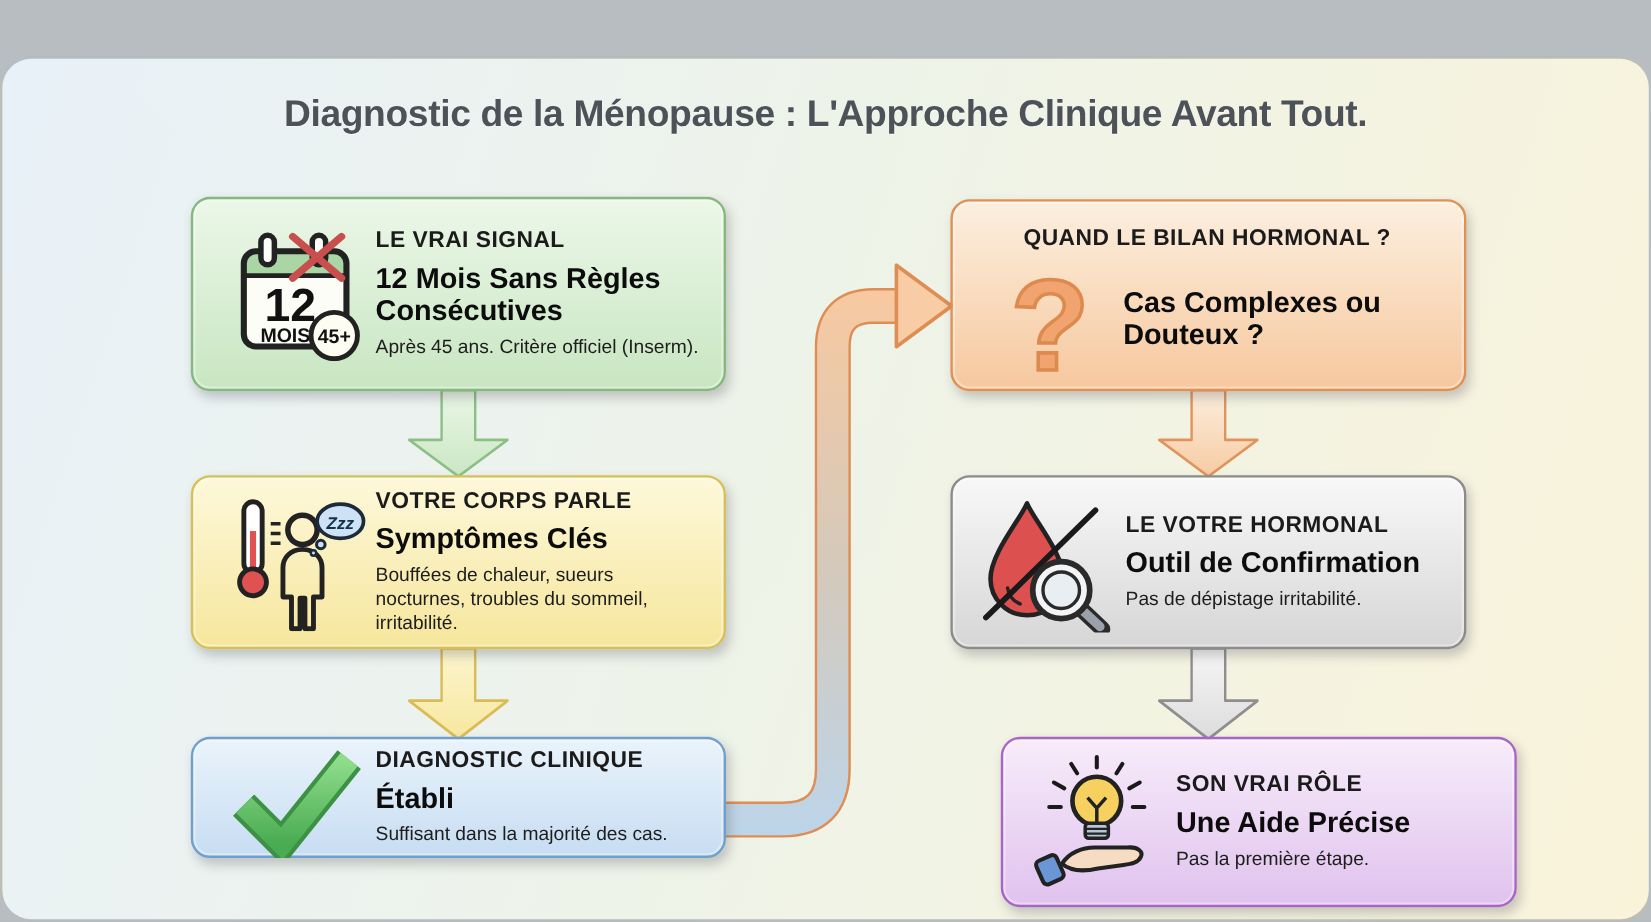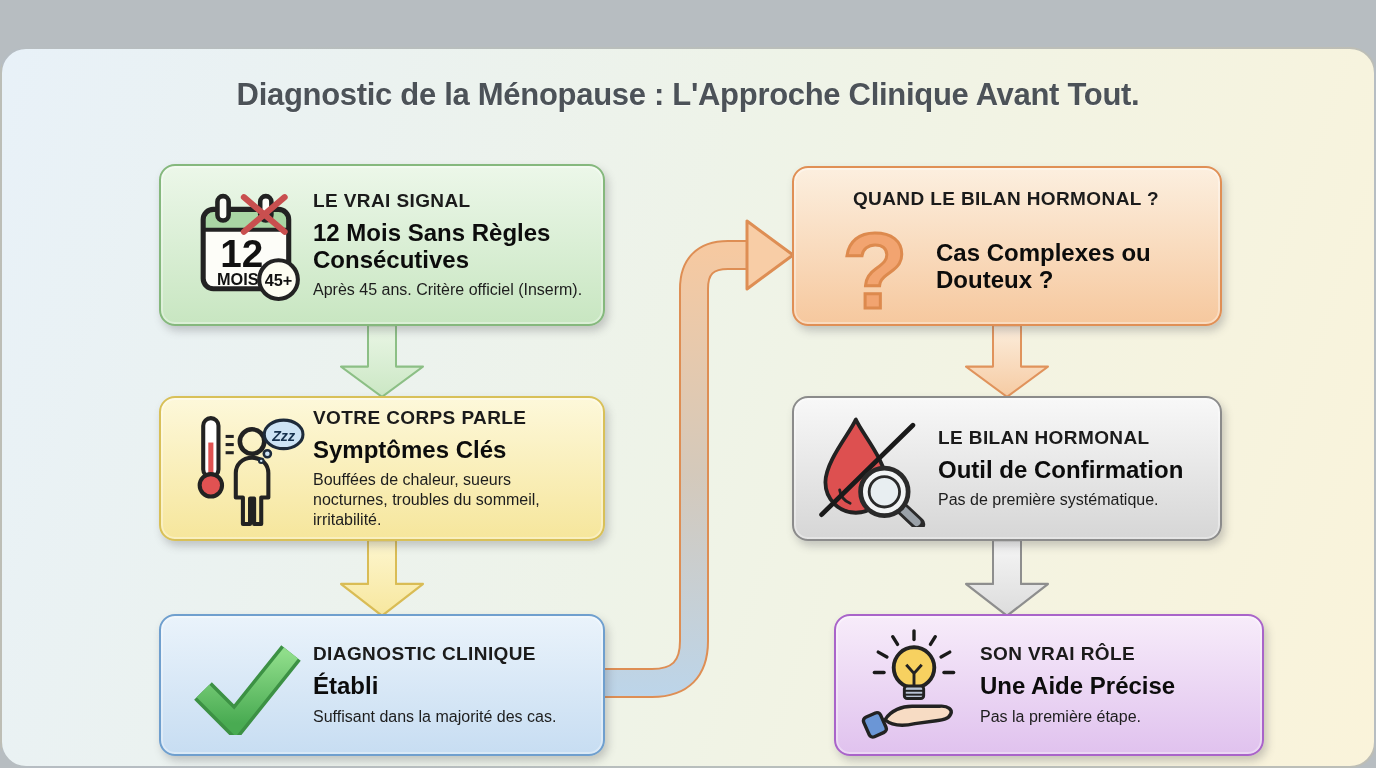--- a/index.html
+++ b/index.html
@@ -145,21 +145,21 @@
         <text x="91" y="28" font-size="14" font-weight="bold" font-style="italic" fill="#15304d" text-anchor="middle">Zzz</text>
       </svg>
     </div>
     <div class="content">
       <div class="kicker">VOTRE CORPS PARLE</div>
       <div class="card-title">Symptômes Clés</div>
       <div class="card-sub">Bouffées de chaleur, sueurs nocturnes, troubles du sommeil, irritabilité.</div>
     </div>
   </div>
 
-  <div class="box box-blue" style="left:157px;top:565px;width:446px;height:142px">
+  <div class="box box-blue" style="left:157px;top:565px;width:446px;height:101px">
     <div class="icon-wrap">
       <svg width="116" height="100" viewBox="0 0 112 100">
         <defs>
             <linearGradient id="gCheck" x1="0" y1="0" x2="0" y2="1">
           <stop offset="0" stop-color="#8fdd8a"></stop>
               <stop offset="1" stop-color="#49ab52"></stop>
             </linearGradient>
           </defs>
         <path d="M12 56 L44 88 L100 18" fill="none" stroke="#3c9144" stroke-width="25"></path>
         <path d="M12 56 L44 88 L100 18" fill="none" stroke="url(#gCheck)" stroke-width="18"></path>
@@ -190,23 +190,23 @@
         <path d="M44 8 C 38 22 12 52 12 74 a32 32 0 0 0 64 0 C 76 52 50 22 44 8 z" fill="#dd5050" stroke="#222" stroke-width="4" stroke-linejoin="round"></path>
         <path d="M27 82 a18 18 0 0 0 11 14" fill="none" stroke="#222" stroke-width="3" stroke-linecap="round"></path>
         <line x1="8" y1="108" x2="104" y2="14" stroke="#1a1a1a" stroke-width="5" stroke-linecap="round"></line>
         <line x1="92" y1="101" x2="110" y2="118" stroke="#2a2a2a" stroke-width="14" stroke-linecap="round"></line>
         <line x1="92" y1="101" x2="108" y2="116" stroke="#9aa1a8" stroke-width="8" stroke-linecap="round"></line>
         <circle cx="74" cy="84" r="25" fill="#f2f4f5" stroke="#2a2a2a" stroke-width="5"></circle>
         <circle cx="74" cy="84" r="16" fill="#e8eef1" stroke="#2a2a2a" stroke-width="3"></circle>
       </svg>
     </div>
     <div class="content">
-      <div class="kicker">LE BILAN HORMONAL</div>
+      <div class="kicker">LE VOTRE HORMONAL</div>
       <div class="card-title">Outil de Confirmation</div>
-      <div class="card-sub">Pas de première systématique.</div>
+      <div class="card-sub">Pas de dépistage irritabilité.</div>
     </div>
   </div>
 
   <div class="box box-purple" style="left:832px;top:565px;width:430px;height:142px">
     <div class="icon-wrap" style="flex-basis:120px">
       <svg width="116" height="116" viewBox="0 0 120 120">
         <g stroke="#1a1a1a" stroke-width="3.5" stroke-linecap="round">
           <line x1="60" y1="4" x2="60" y2="13"></line>
           <line x1="38" y1="10" x2="43" y2="18"></line>
           <line x1="82" y1="10" x2="77" y2="18"></line>

